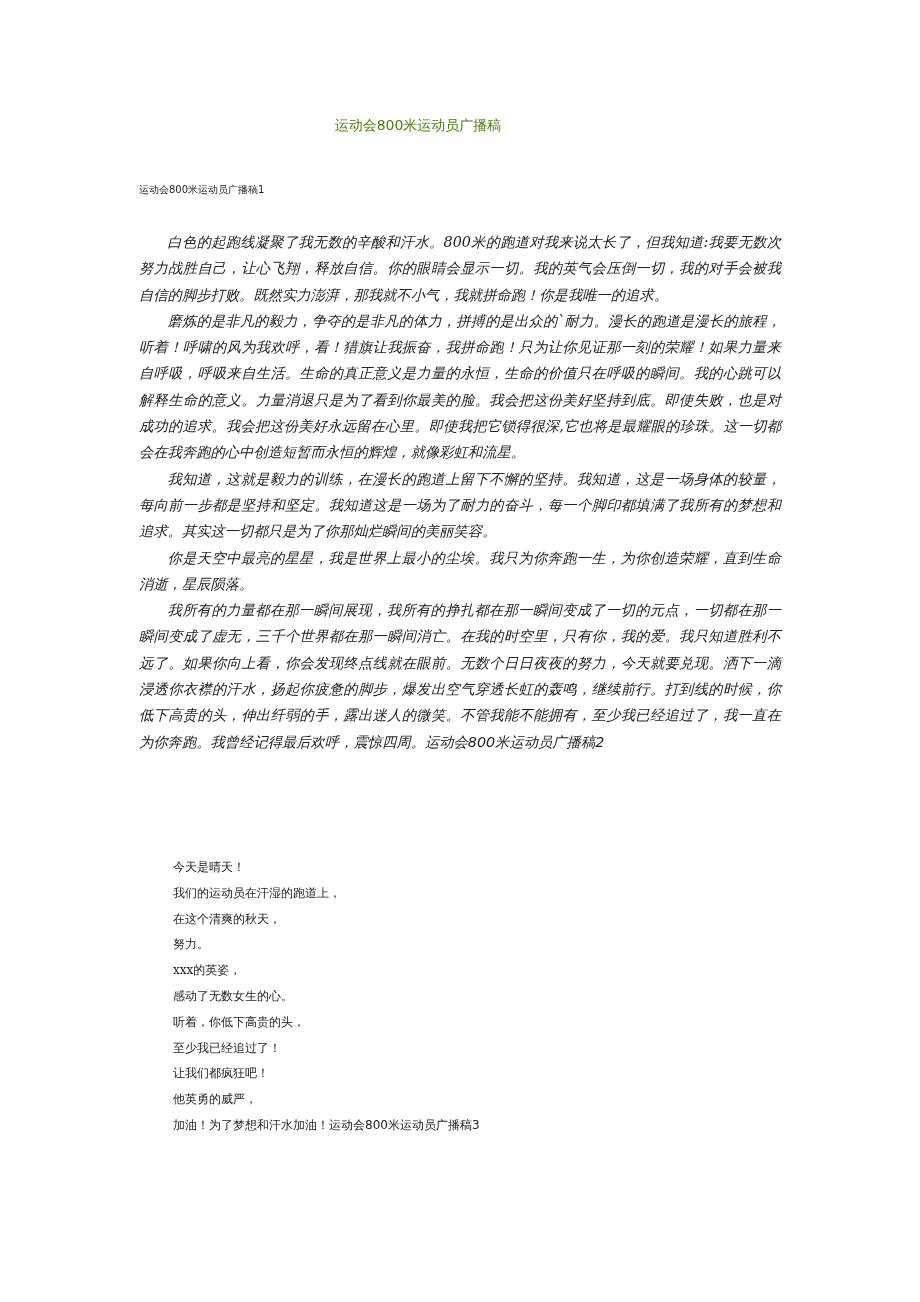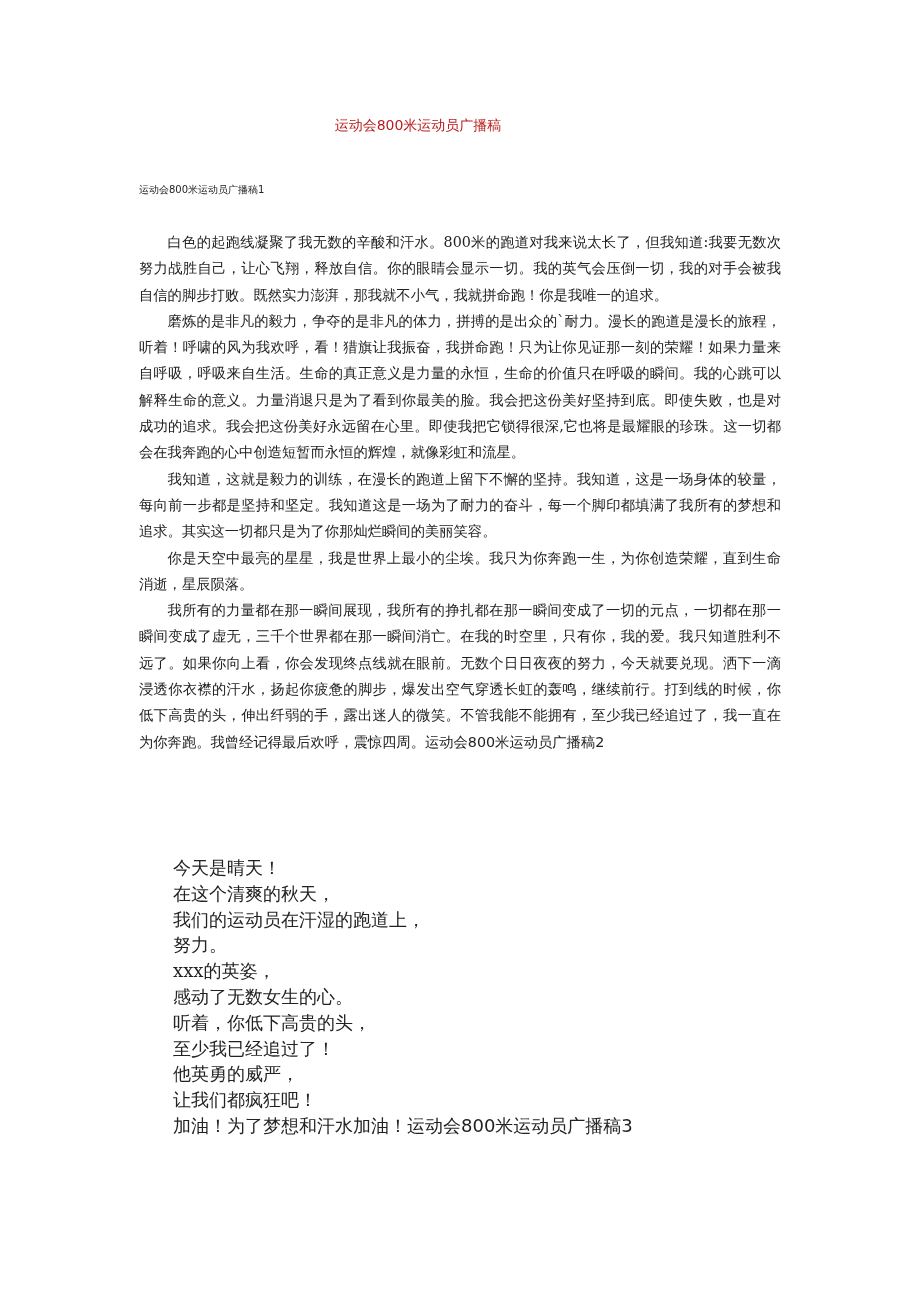--- a/index.html
+++ b/index.html
@@ -1,36 +1,36 @@
 <!DOCTYPE html>
 <html><head>
 <meta charset="utf-8">
 <style>
   html, body { margin: 0; padding: 0; background: #ffffff; }
   body { width: 920px; height: 1302px; position: relative; overflow: hidden; }
   .page { position: absolute; left: 0; top: 0; width: 920px; height: 1302px; background: #ffffff; }
   .doc-title {
     position: absolute; left: 0; width: 836px; top: 115px;
-    text-align: center; font-family: "DejaVu Sans", sans-serif; font-size: 14px; color: #b91c1c;
+    text-align: center; font-family: "DejaVu Sans", sans-serif; font-size: 14px; color: #4d7c0f;
     line-height: 20px;
   }
   .section-heading {
     position: absolute; left: 139px; top: 180px;
     font-family: "DejaVu Sans", sans-serif; font-size: 10px; color: #222; line-height: 20px;
   }
   .body {
     position: absolute; left: 139px; width: 642px; top: 229px;
     font-family: "DejaVu Serif", serif; font-size: 14.3px; color: #222;
     line-height: 26.3px; text-align: justify; text-justify: inter-character;
   }
-  .para { margin: 0; text-indent: 2em; }
+  .para { margin: 0; text-indent: 2em; font-style: italic; }
   .inline-heading { font-family: "DejaVu Sans", sans-serif; }
   .poem {
     position: absolute; left: 173px; top: 855px;
-    font-family: "DejaVu Serif", serif; font-size: 18px; color: #222;
+    font-family: "DejaVu Serif", serif; font-size: 12px; color: #222;
     line-height: 25.8px;
   }
   .poem-line { margin: 0; white-space: nowrap; }
   .latin { font-family: "DejaVu Sans", sans-serif; text-align: center; }
 </style>
 </head>
 <body>
 
 <div class="page">
   <div class="doc-title">运动会800米运动员广播稿</div>
@@ -40,24 +40,24 @@
   <div class="body">
     <p class="para">白色的起跑线凝聚了我无数的辛酸和汗水。800米的跑道对我来说太长了，但我知道:我要无数次努力战胜自己，让心飞翔，释放自信。你的眼睛会显示一切。我的英气会压倒一切，我的对手会被我自信的脚步打败。既然实力澎湃，那我就不小气，我就拼命跑！你是我唯一的追求。</p>
     <p class="para">磨炼的是非凡的毅力，争夺的是非凡的体力，拼搏的是出众的`耐力。漫长的跑道是漫长的旅程，听着！呼啸的风为我欢呼，看！猎旗让我振奋，我拼命跑！只为让你见证那一刻的荣耀！如果力量来自呼吸，呼吸来自生活。生命的真正意义是力量的永恒，生命的价值只在呼吸的瞬间。我的心跳可以解释生命的意义。力量消退只是为了看到你最美的脸。我会把这份美好坚持到底。即使失败，也是对成功的追求。我会把这份美好永远留在心里。即使我把它锁得很深,它也将是最耀眼的珍珠。这一切都会在我奔跑的心中创造短暂而永恒的辉煌，就像彩虹和流星。</p>
     <p class="para">我知道，这就是毅力的训练，在漫长的跑道上留下不懈的坚持。我知道，这是一场身体的较量，每向前一步都是坚持和坚定。我知道这是一场为了耐力的奋斗，每一个脚印都填满了我所有的梦想和追求。其实这一切都只是为了你那灿烂瞬间的美丽笑容。</p>
     <p class="para">你是天空中最亮的星星，我是世界上最小的尘埃。我只为你奔跑一生，为你创造荣耀，直到生命消逝，星辰陨落。</p>
     <p class="para"><span>我所有的力量都在那一瞬间展现，我所有的挣扎都在那一瞬间变成了一切的元点，一切都在那一瞬间变成了虚无，三千个世界都在那一瞬间消亡。在我的时空里，只有你，我的爱。我只知道胜利不远了。如果你向上看，你会发现终点线就在眼前。无数个日日夜夜的努力，今天就要兑现。洒下一滴浸透你衣襟的汗水，扬起你疲惫的脚步，爆发出空气穿透长虹的轰鸣，继续前行。打到线的时候，你低下高贵的头，伸出纤弱的手，露出迷人的微笑。不管我能不能拥有，至少我已经追过了，我一直在为你奔跑。我曾经记得最后欢呼，震惊四周。</span><span class="inline-heading">运动会800米运动员广播稿2</span></p>
   </div>
 
   <div class="poem">
     <p class="poem-line">今天是晴天！</p>
+    <p class="poem-line">我们的运动员在汗湿的跑道上，</p>
     <p class="poem-line">在这个清爽的秋天，</p>
-    <p class="poem-line">我们的运动员在汗湿的跑道上，</p>
     <p class="poem-line">努力。</p>
     <p class="poem-line">xxx的英姿，</p>
     <p class="poem-line">感动了无数女生的心。</p>
     <p class="poem-line">听着，你低下高贵的头，</p>
     <p class="poem-line">至少我已经追过了！</p>
+    <p class="poem-line">让我们都疯狂吧！</p>
     <p class="poem-line">他英勇的威严，</p>
-    <p class="poem-line">让我们都疯狂吧！</p>
     <p class="poem-line"><span>加油！为了梦想和汗水加油！</span><span class="latin">运动会800米运动员广播稿3</span></p>
   </div>
 </div>
 
 </body></html>

